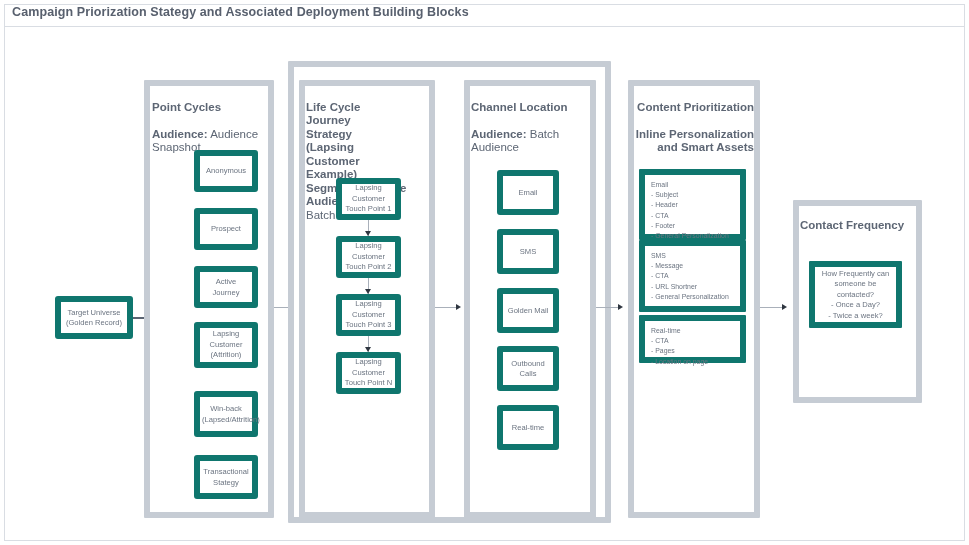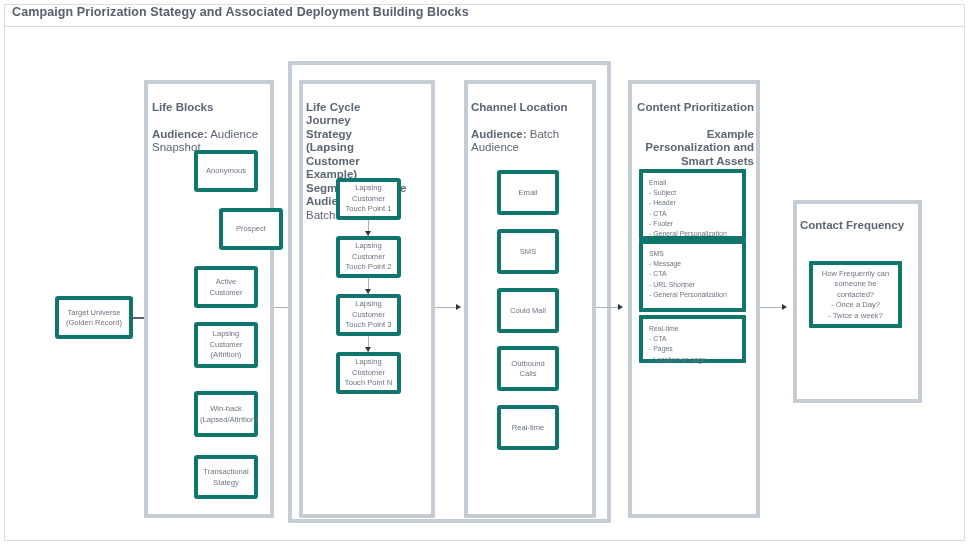--- a/index.html
+++ b/index.html
@@ -36,21 +36,21 @@
     color: #58606e;
     letter-spacing: 0.1px;
     white-space: nowrap;
     text-align: center;
   }
 
   
   .box {
     position: absolute;
     background: #ffffff;
-    border: 4px solid #0f766e;
+    border: 6px solid #0f766e;
     border-radius: 3px;
   }
   .box.soft { border-color: #c6ccd4; }
   .box.sq   { border-radius: 1px; }
 
   .grp-title {
     position: absolute;
     color: #5d6674;
     font-weight: bold;
     font-size: 11.5px;
@@ -133,33 +133,33 @@
   <div class="arrow-r" style="left:188px; top:283.6px;"></div>
   <div class="hline" style="left:164px; top:345px; width:26px;"></div>
   <div class="arrow-r" style="left:188px; top:341.6px;"></div>
   <div class="hline" style="left:164px; top:414px; width:26px;"></div>
   <div class="arrow-r" style="left:188px; top:410.6px;"></div>
   <div class="hline" style="left:164px; top:477px; width:26px;"></div>
   <div class="arrow-r" style="left:188px; top:473.6px;"></div>
 
   <div class="box sq soft" style="left:144px; top:80px; width:130px; height:438px;"></div>
   <div class="grp-title" style="left:152px; top:87px; width:118px;">
-    <span>Life Blocks</span><br>
+    <span>Point Cycles</span><br>
     <span>Audience:</span><span class="reg"> Audience Snapshot</span>
   </div>
 
   <div class="box" style="left:194px; top:150px; width:64px; height:42px;">
     <div class="node-label">Anonymous</div>
   </div>
-  <div class="box" style="left:194px; top:208px; width:64px; height:42px;margin-left:25px;">
+  <div class="box" style="left:194px; top:208px; width:64px; height:42px;">
     <div class="node-label">Prospect</div>
   </div>
   <div class="box" style="left:194px; top:266px; width:64px; height:42px;">
     <div class="node-label">Active
-Customer</div>
+Journey</div>
   </div>
   <div class="box" style="left:194px; top:322px; width:64px; height:46px;">
     <div class="node-label">Lapsing
 Customer
 (Attrition)</div>
   </div>
   <div class="box" style="left:194px; top:391px; width:64px; height:46px;padding-left:21px;">
     <div class="node-label">Win-back
 (Lapsed/Attrition)</div>
   </div>
@@ -217,36 +217,36 @@
     <span>Audience:</span><span class="reg"> Batch Audience</span>
   </div>
 
   <div class="box" style="left:497px; top:170px; width:62px; height:45px;">
     <div class="node-label">Email</div>
   </div>
   <div class="box" style="left:497px; top:229px; width:62px; height:45px;">
     <div class="node-label">SMS</div>
   </div>
   <div class="box" style="left:497px; top:288px; width:62px; height:45px;">
-    <div class="node-label">Could Mail</div>
+    <div class="node-label">Golden Mail</div>
   </div>
   <div class="box" style="left:497px; top:346px; width:62px; height:45px;">
     <div class="node-label">Outbound Calls</div>
   </div>
   <div class="box" style="left:497px; top:405px; width:62px; height:45px;">
     <div class="node-label">Real-time</div>
   </div>
 
   <div class="hline" style="left:596px; top:307px; width:25px;"></div>
   <div class="arrow-r" style="left:618px; top:303.6px;"></div>
 
   <div class="box sq soft" style="left:628px; top:80px; width:132px; height:438px;"></div>
   <div class="grp-title" style="left:634px; top:87px; width:120px;text-align:right;">
     <span>Content Prioritization</span><br>
-    <span>Example Personalization and Smart Assets</span>
+    <span>Inline Personalization and Smart Assets</span>
   </div>
 
   <div class="box sq" style="left:639px; top:169px; width:107px; height:71px;">
     <div class="list-label">Email
 - Subject
 - Header
 - CTA
 - Footer
 - General Personalization</div>
   </div>

